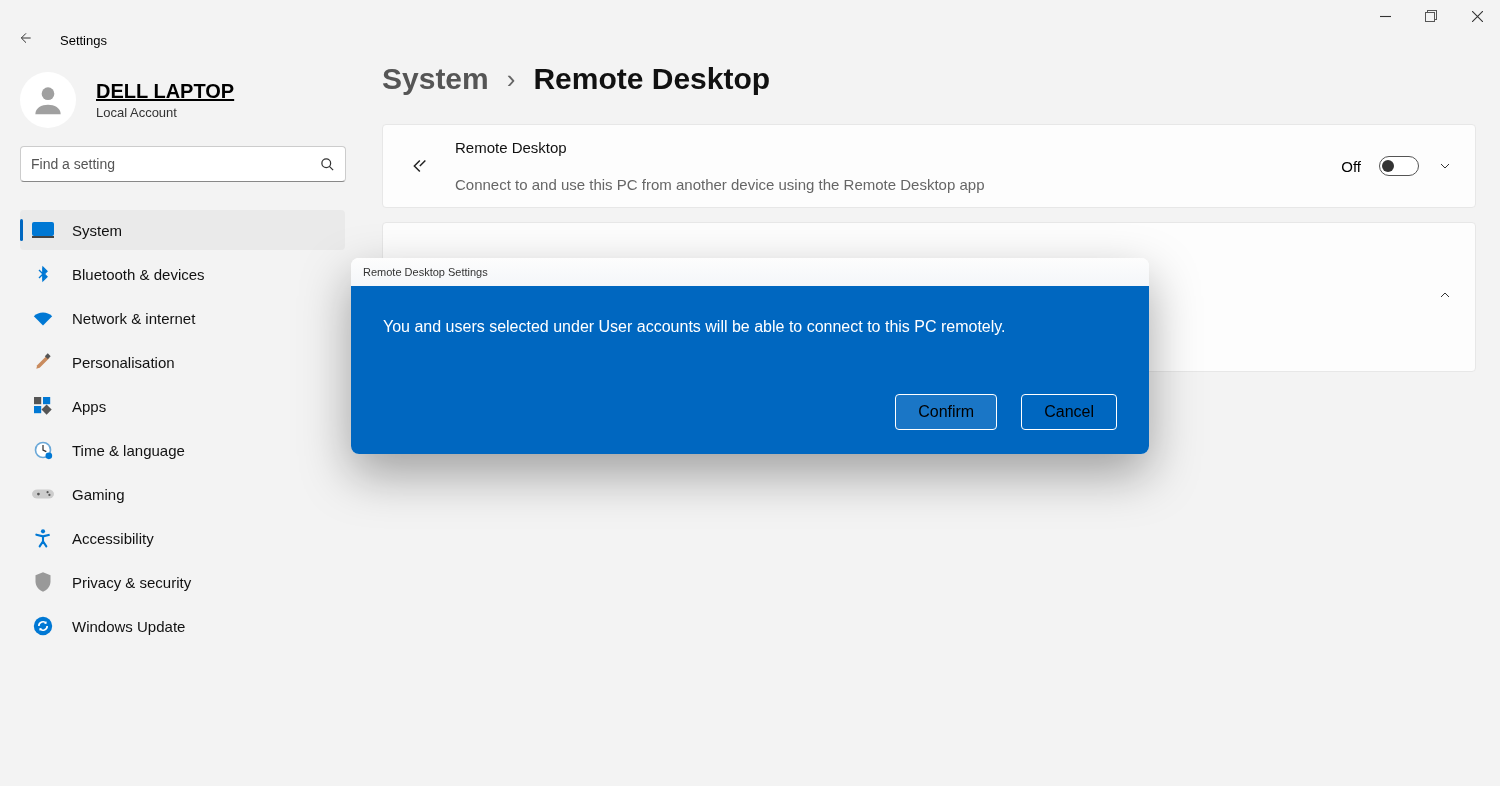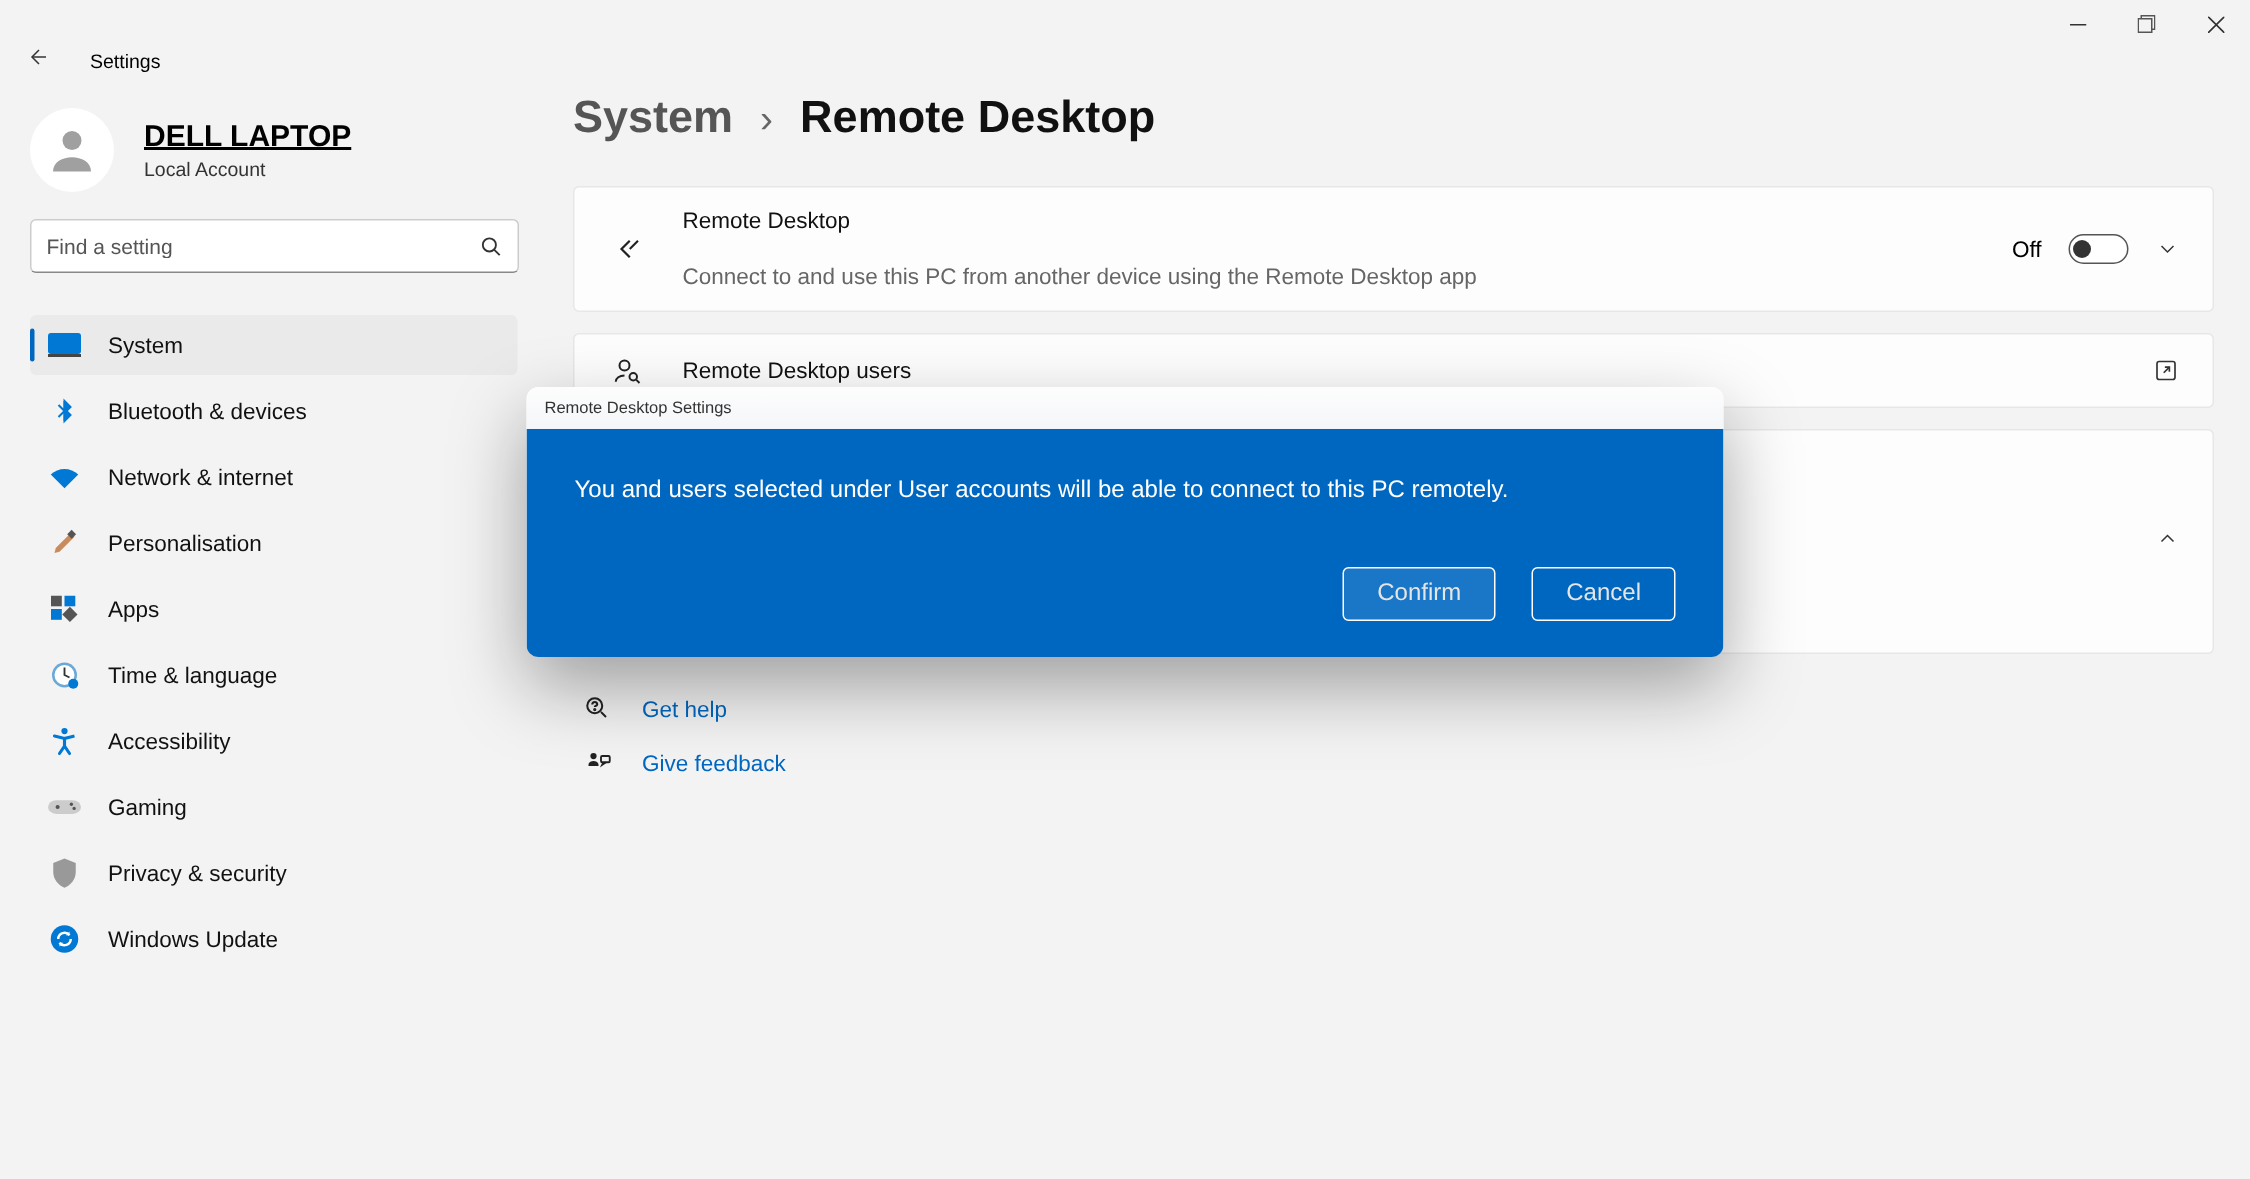--- a/index.html
+++ b/index.html
@@ -55,21 +55,21 @@
 .bigcard { background:#fdfdfd; border:1px solid #e7e7e7; border-radius:4px; margin-top:14px; padding:20px 22px; display:flex; align-items:center; height:150px; }
 .bigcard .right { margin-left:auto; }
 
 
 .dialog { position:absolute; left:351px; top:258px; width:798px; border-radius:8px; overflow:hidden; box-shadow:0 20px 50px rgba(0,0,0,0.35); background:#fff; }
 .dialog .dtitle { background:linear-gradient(#fdfdfd,#f4f6f9); padding:8px 12px; font-size:11px; color:#333; }
 .dialog .dbody { background:#0067c0; color:#fff; padding:22px 32px 24px 32px; }
 .dialog .dhead { font-size:26px; font-weight:400; }
 .dialog .dmsg { font-size:16px; margin-top:10px; font-weight:300; }
 .dialog .dbtns { display:flex; justify-content:flex-end; gap:24px; margin-top:42px; }
-.dialog .dbtn { padding:8px 22px; border:1.5px solid #fff; border-radius:4px; background:transparent; color:#e5e5e5; font-size:16px; cursor:pointer; }
+.dialog .dbtn { padding:8px 22px; border:1.5px solid #fff; border-radius:4px; background:transparent; color:#000000; font-size:16px; cursor:pointer;margin-top:16px; }
 .dialog .dbtn.primary { background:rgba(255,255,255,0.1); }
 </style>
 </head>
 <body>
 
 <div class="titlebar">
   <div class="back">
     <svg width="16" height="16" viewBox="0 0 24 24" fill="none" stroke="#333" stroke-width="1.5">
         <path d="M19 12H5"></path>
         <path d="M12 5l-7 7 7 7"></path>
@@ -169,37 +169,37 @@
             <circle cx="12" cy="12" r="10" fill="#6aa8d8"></circle>
             <circle cx="12" cy="12" r="8" fill="#fff"></circle>
             <path d="M12 6v6l4 2" stroke="#333" stroke-width="1.5" fill="none"></path>
             <circle cx="19" cy="19" r="4" fill="#0078d4"></circle>
           </svg>
         </span>
         <span>Time &amp; language</span>
       </div>
       <div class="item">
         <span class="micon">
-          <svg width="20" height="20" viewBox="0 0 24 24" fill="#0078d4">
-            <circle cx="12" cy="4" r="2.5"></circle>
-            <path d="M4 8l8 2 8-2-8 2v6l-4 6M12 16l4 6" stroke="#0078d4" stroke-width="2.5" fill="none" stroke-linecap="round"></path>
-          </svg>
-        </span>
-        <span>Accessibility</span>
-      </div>
-      <div class="item">
-        <span class="micon">
           <svg width="22" height="14" viewBox="0 0 24 14">
             <rect x="0" y="2" width="24" height="10" rx="6" fill="#ccc"></rect>
             <circle cx="7" cy="7" r="1.5" fill="#555"></circle>
             <circle cx="17" cy="5" r="1.2" fill="#555"></circle>
             <circle cx="19" cy="8" r="1.2" fill="#555"></circle>
           </svg>
         </span>
         <span>Gaming</span>
+      </div>
+      <div class="item">
+        <span class="micon">
+          <svg width="20" height="20" viewBox="0 0 24 24" fill="#0078d4">
+            <circle cx="12" cy="4" r="2.5"></circle>
+            <path d="M4 8l8 2 8-2-8 2v6l-4 6M12 16l4 6" stroke="#0078d4" stroke-width="2.5" fill="none" stroke-linecap="round"></path>
+          </svg>
+        </span>
+        <span>Accessibility</span>
       </div>
       <div class="item">
         <span class="micon">
           <svg width="18" height="20" viewBox="0 0 24 26" fill="#999">
             <path d="M12 0l10 4v8c0 7-5 12-10 14C7 24 2 19 2 12V4z"></path>
           </svg>
         </span>
         <span>Privacy &amp; security</span>
       </div>
       <div class="item">
@@ -237,40 +237,20 @@
       <span style="font-size:15px">Off</span>
       <div class="toggle">
           <div class="knob"></div>
         </div>
       <svg width="16" height="16" viewBox="0 0 24 24" fill="none" stroke="#333" stroke-width="1.5">
           <path d="M6 9l6 6 6-6"></path>
         </svg>
     </div>
   </div>
 
-  <div class="card sub">
-    <div class="cicon">
-      <svg width="20" height="20" viewBox="0 0 24 24" fill="none" stroke="#222" stroke-width="1.6">
-          <circle cx="10" cy="8" r="4"></circle>
-          <path d="M3 21c0-3 3-5 7-5"></path>
-          <circle cx="17" cy="17" r="3"></circle>
-          <path d="M22 22l-2.5-2.5"></path>
-        </svg>
-    </div>
-    <div>
-      <div class="ctitle">Remote Desktop users</div>
-    </div>
-    <div class="right">
-      <svg width="18" height="18" viewBox="0 0 24 24" fill="none" stroke="#333" stroke-width="1.5">
-          <rect x="4" y="4" width="16" height="16" rx="2"></rect>
-          <path d="M10 14l5-5"></path>
-          <path d="M11 9h4v4"></path>
-        </svg>
-    </div>
-  </div>
 
   <div class="bigcard">
     <div class="right">
       <svg width="16" height="16" viewBox="0 0 24 24" fill="none" stroke="#333" stroke-width="1.5">
           <path d="M6 15l6-6 6 6"></path>
         </svg>
     </div>
   </div>
 
   <div class="helprow">

